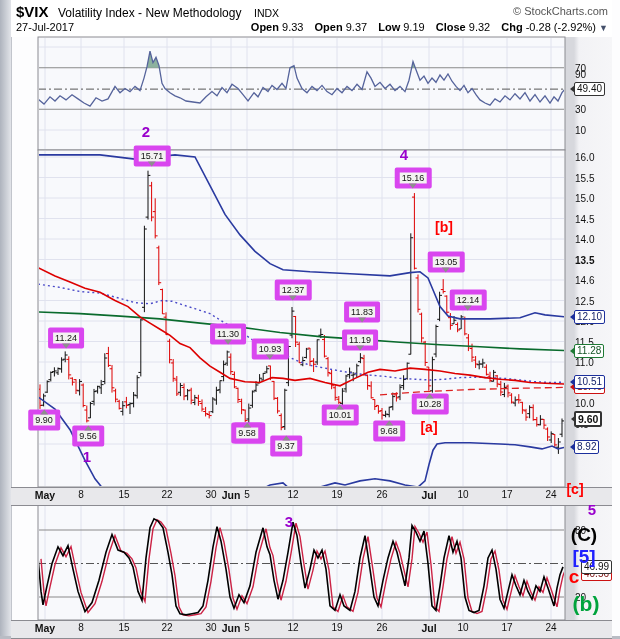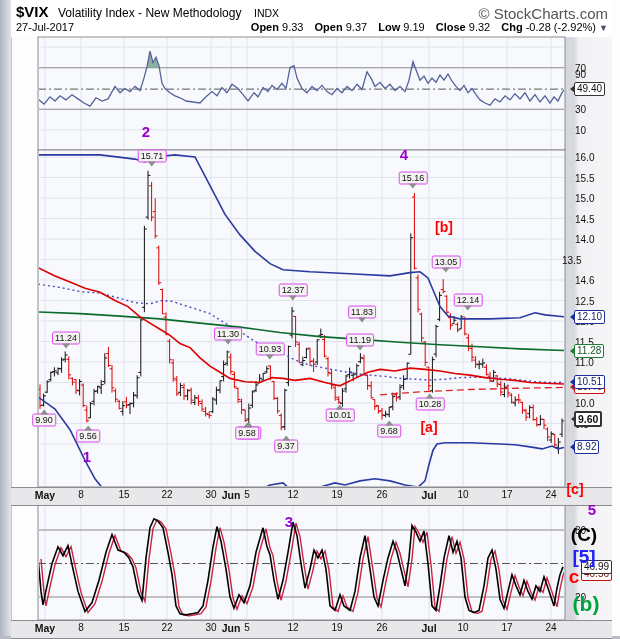--- a/index.html
+++ b/index.html
@@ -7,31 +7,31 @@
          font-family:"Liberation Sans",sans-serif;}
   #left-strip{position:absolute;left:0;top:0;width:11px;height:639px;
       background:linear-gradient(to right,#aeb3bd,#e2e4e9);border-right:1px solid #c2c5cc;}
   #right-strip{position:absolute;left:565px;top:37px;width:47px;height:600px;
       background:linear-gradient(to right,#d7d8dd 0 9px,#f2f2f5 14px,#f6f6f8);}
   #bottom-edge{position:absolute;left:0;top:636px;width:620px;height:3px;background:#b9bcc4;}
   #header{position:absolute;left:11px;top:0;width:601px;height:37px;background:#fff;font-size:11px;color:#000;}
   .sym{position:absolute;left:5px;top:3px;font-size:15px;font-weight:bold;}
   .nm{position:absolute;left:47px;top:6px;font-size:12px;}
   .ex{position:absolute;left:243px;top:7px;font-size:10.5px;}
-  .credit{position:absolute;right:4px;top:5px;font-size:15px;color:#555;}
+  .credit{position:absolute;right:4px;top:5px;font-size:11px;color:#555;}
   .date{position:absolute;left:5px;top:21px;font-size:11px;}
   .quote{position:absolute;right:4px;top:21px;font-size:11px;white-space:nowrap;}
   .quote b{font-weight:bold;margin-left:8px;}
   .quote .dd{color:#44506a;font-size:9px;cursor:pointer;}
   svg{position:absolute;left:0;top:0;}
   #labels{position:absolute;left:0;top:0;width:620px;height:639px;pointer-events:none;}
   .ytick{position:absolute;font-size:10px;color:#111;transform:translateY(-50%);}
   .xtick{position:absolute;font-size:10px;color:#111;transform:translateX(-50%);}
   .xtick.bold{font-weight:bold;font-size:10.5px;}
-  .callout{position:absolute;transform:translate(-50%,-50%);background:#f3f3f1;border:1px solid #d946ef;
+  .callout{position:absolute;transform:translate(-50%,-50%);background:#f3f3f1;border:5px solid #d946ef;
       border-radius:2px;font-size:9px;line-height:11px;padding:0 2px;color:#111;white-space:nowrap;}
   .callout .ptr{position:absolute;left:50%;width:0;height:0;border-left:4px solid transparent;
       border-right:4px solid transparent;margin-left:-4px;}
   .callout.down .ptr{top:100%;border-top:5px solid #8e8e8e;}
   .callout.up .ptr{bottom:100%;border-bottom:5px solid #8e8e8e;}
   .axbox{position:absolute;left:574px;transform:translateY(-50%);background:#fff;border:1px solid #333;
       border-radius:2px;font-size:10px;line-height:12px;padding:0 2px;color:#111;white-space:nowrap;}
   .axbox .tip{position:absolute;right:100%;top:50%;margin-top:-4px;width:0;height:0;
       border-top:4px solid transparent;border-bottom:4px solid transparent;border-right:5px solid #333;}
   .axbox.navy{border-color:#1c2f9c;color:#101d66;}
@@ -918,21 +918,21 @@
       <div class="ytick" style="left: 575px; top: 47px; margin-top: 27px;">90</div>
       <div class="ytick" style="left: 575px; top: 67.75px;">70</div>
       <div class="ytick" style="left: 575px; top: 109.25px;">30</div>
       <div class="ytick" style="left: 575px; top: 130px;">10</div>
       <div class="axbox" style="top: 89.1225px; text-align: right;"><span class="tip"></span>49.40</div>
       <div class="ytick" style="left: 575px; top: 157px;">16.0</div>
       <div class="ytick" style="left: 575px; top: 177.5px;">15.5</div>
       <div class="ytick" style="left: 575px; top: 198px;">15.0</div>
       <div class="ytick" style="left: 575px; top: 218.5px;">14.5</div>
       <div class="ytick" style="left: 575px; top: 239px;">14.0</div>
-      <div class="ytick" style="left: 562px; top: 259.5px;">13.5</div>
+      <div class="ytick" style="left: 575px; top: 259.5px; font-weight: bold;">13.5</div>
       <div class="ytick" style="left: 575px; top: 280px;">14.6</div>
       <div class="ytick" style="left: 575px; top: 300.5px;">12.5</div>
       <div class="ytick" style="left: 575px; top: 321px;">12.0</div>
       <div class="ytick" style="left: 575px; top: 341.5px;">11.5</div>
       <div class="ytick" style="left: 575px; top: 362px;">11.0</div>
       <div class="ytick" style="left: 575px; top: 382.5px;">10.5</div>
       <div class="ytick" style="left: 575px; top: 403px;">10.0</div>
       <div class="ytick" style="left: 575px; top: 423.5px;">9.5</div>
       <div class="ytick" style="left: 575px; top: 444px;">9.0</div>
       <div class="callout down" style="left: 152px; top: 156px;">15.71<span class="ptr"></span></div>

